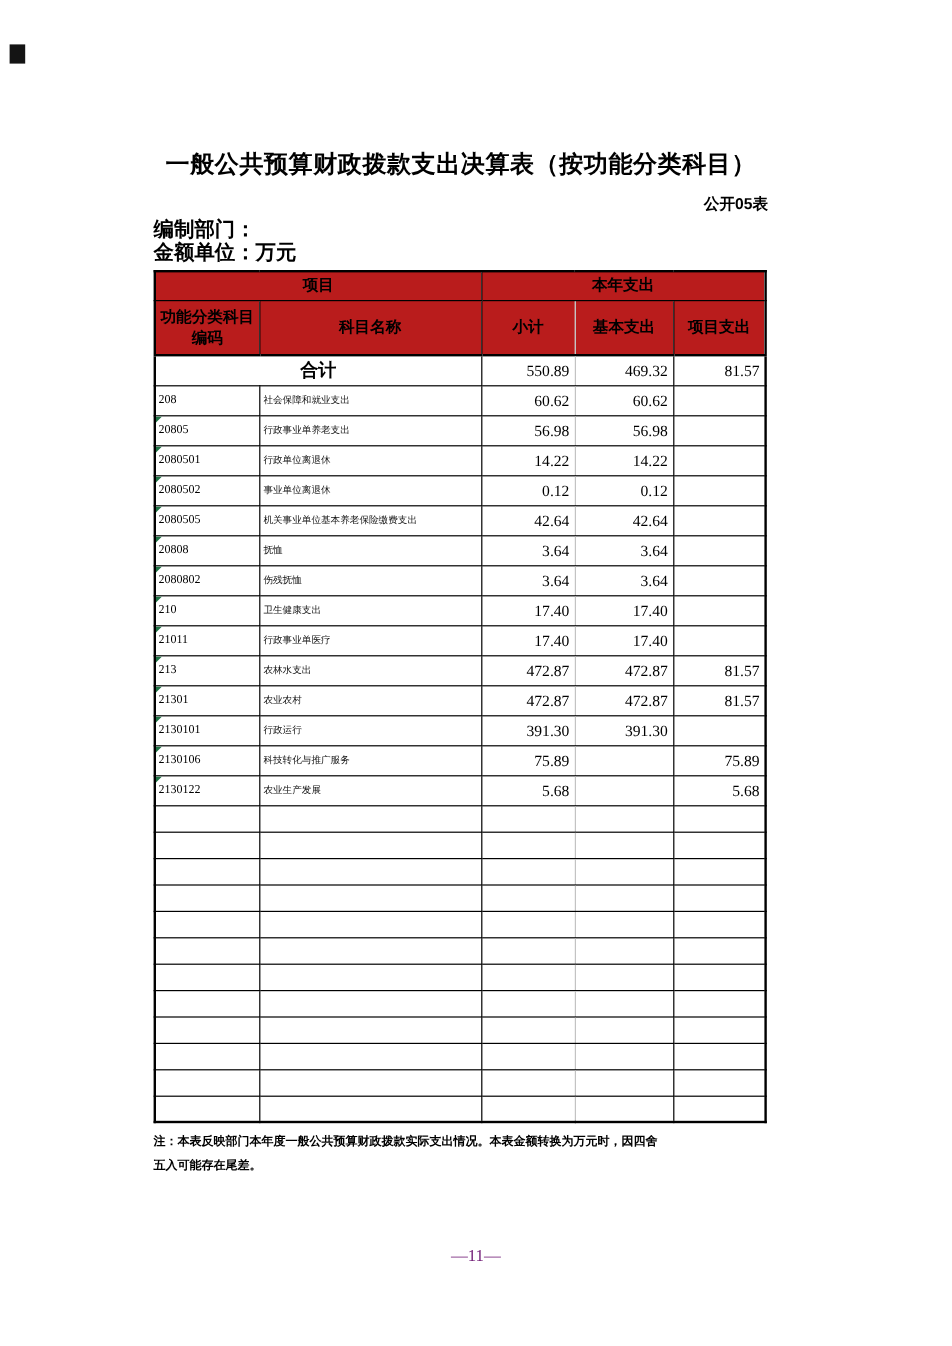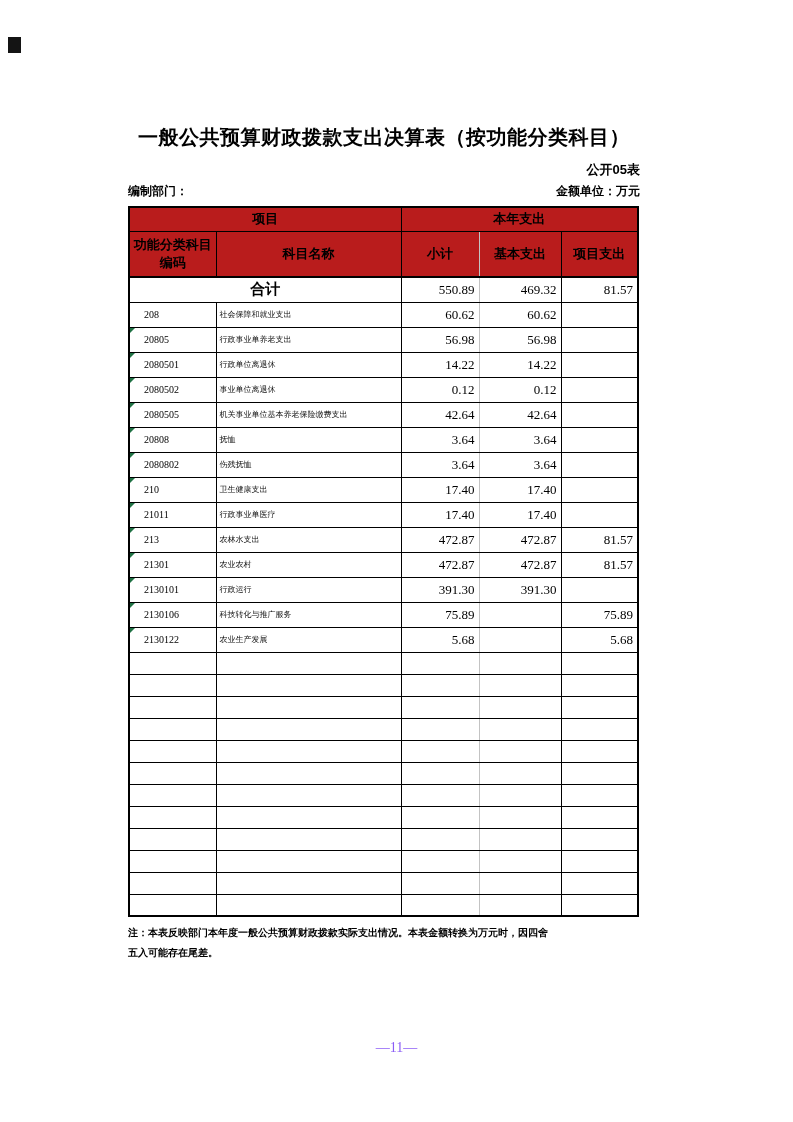--- a/index.html
+++ b/index.html
@@ -6,40 +6,40 @@
   html,body { margin:0; padding:0; }
   body {
     width: 793px; height: 1122px; position: relative;
     background: #ffffff; font-family: "Liberation Sans", sans-serif; color:#000;
     overflow: hidden;
   }
   .scan-mark { position:absolute; left:8px; top:37px; width:13px; height:16px; background:#141414; }
   .content { position:absolute; left:128px; top:0; width:512px; }
   .title { margin:0; padding-top:122px; text-align:center; font-size:20px; font-weight:bold; line-height:30px; letter-spacing:0.5px; white-space:nowrap; }
   .form-label { margin-top:9px; text-align:right; font-size:13px; font-weight:bold; line-height:17px; }
-  .meta-row { margin-top:4px; display:flex; justify-content:space-between; font-size:12px; font-weight:bold; line-height:19px; }
+  .meta-row { margin-top:4px; display:flex; justify-content:space-between; font-size:17px; font-weight:bold; line-height:19px;flex-direction:column; }
   table { border-collapse:collapse; table-layout:fixed; width:509px; margin-top:5px; border:2px solid #000; }
   th, td { border:1px solid #000; padding:0; overflow:hidden; }
   thead th { font-size:13px; font-weight:bold; text-align:center; vertical-align:middle; background:#b91c1c; }
   tr.hdr-group th { height:24px; }
   tr.hdr-cols th { height:46px; border-bottom:2px solid #000; }
   .cell-basic { border-left:1px solid #c3c3c3; }
   .cell-subtotal { border-right:1px solid #c3c3c3;text-align:center; }
   td.num { font-family:"Liberation Serif", serif; font-size:13px; text-align:right; padding-right:4px; vertical-align:middle; }
   tr.total-row td { height:25px; }
   td.total-label { font-size:15px; font-weight:bold; text-align:center; vertical-align:middle; }
   tr.data-row td { height:25px; }
-  td.code { position:relative; font-family:"Liberation Serif", serif; font-size:10px; text-align:left; padding-left:14px; vertical-align:middle; }
+  td.code { position:relative; font-family:"Liberation Serif", serif; font-size:10px; text-align:left; padding-left:2px; vertical-align:middle; }
   td.name { font-size:8px; text-align:left; padding-left:3px; vertical-align:middle; color:#111; }
   .marker { position:absolute; top:0; left:0; width:0; height:0;
             border-top:5px solid var(--marker-color,#1f7244); border-right:5px solid transparent; }
   tr.empty-row td { height:22px; }
   .note { margin:6px 0 0 0; font-size:10px; font-weight:bold; line-height:20px; white-space:nowrap; }
   .page-number { position:absolute; left:0; top:1040px; width:793px; text-align:center;
-                 font-family:"Liberation Serif", serif; font-size:14px; color:#8b5cf6; }
+                 font-family:"Liberation Serif", serif; font-size:14px; color:#701a75; }
 </style>
 </head>
 <body>
 
 <div>
   <div class="scan-mark"></div>
 
   <div class="content">
     <h1 class="title">一般公共预算财政拨款支出决算表（按功能分类科目）</h1>
     <div class="form-label">公开05表</div>

